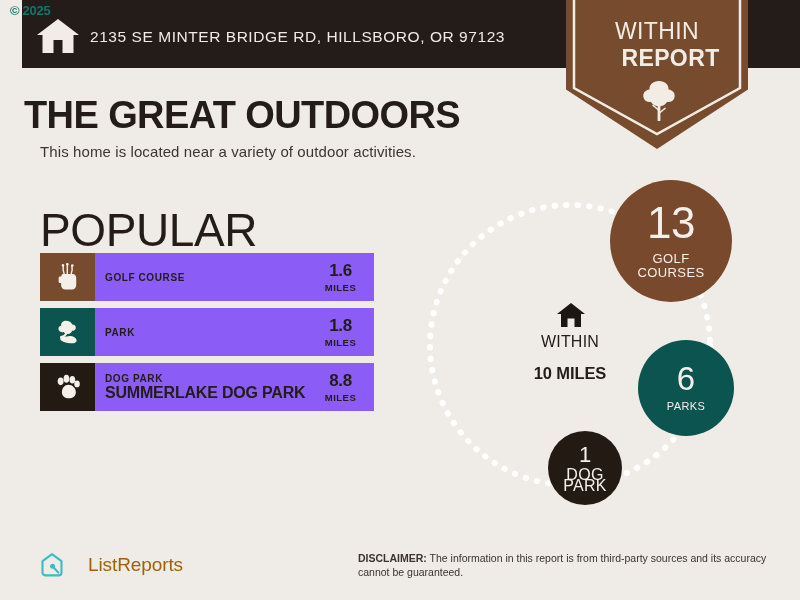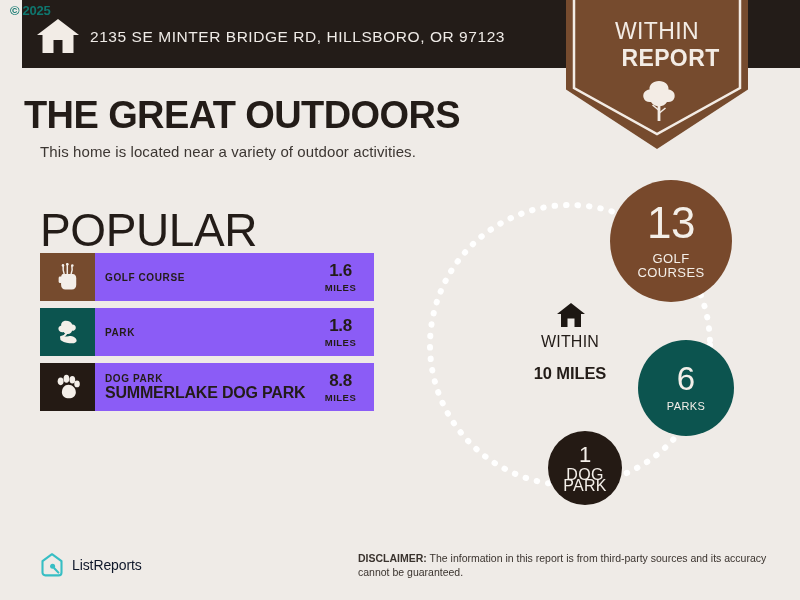--- a/index.html
+++ b/index.html
@@ -102,21 +102,21 @@
   #within-text{
     position:absolute; left:490px; top:333px; width:160px; text-align:center;
     color:#231c18;
   }
   #within-text .w1{ font-size:16px; letter-spacing:.2px; display:block; }
   #within-text .w2{ font-size:16.5px; font-weight:bold; letter-spacing:-.1px; display:block; margin-top:13px; }
 
   
   #logo-wrap{ position:absolute; left:40px; top:552px; display:flex; align-items:center; }
   #logo-mark{ width:24px; height:26px; }
-  #logo-text{ font-size:14px; color:#0f172a; margin-left:8px; letter-spacing:-.1px; }
+  #logo-text{ font-size:19px; color:#a16207; margin-left:24px; letter-spacing:-.1px; }
   #disclaimer{
     position:absolute; left:358px; top:552px; width:410px;
     font-size:10.5px; line-height:13.5px; color:#3a332e;
   }
   #disclaimer b{ font-weight:bold; }
 </style>
 </head>
 <body>
 
 <div id="header-bar"></div>

